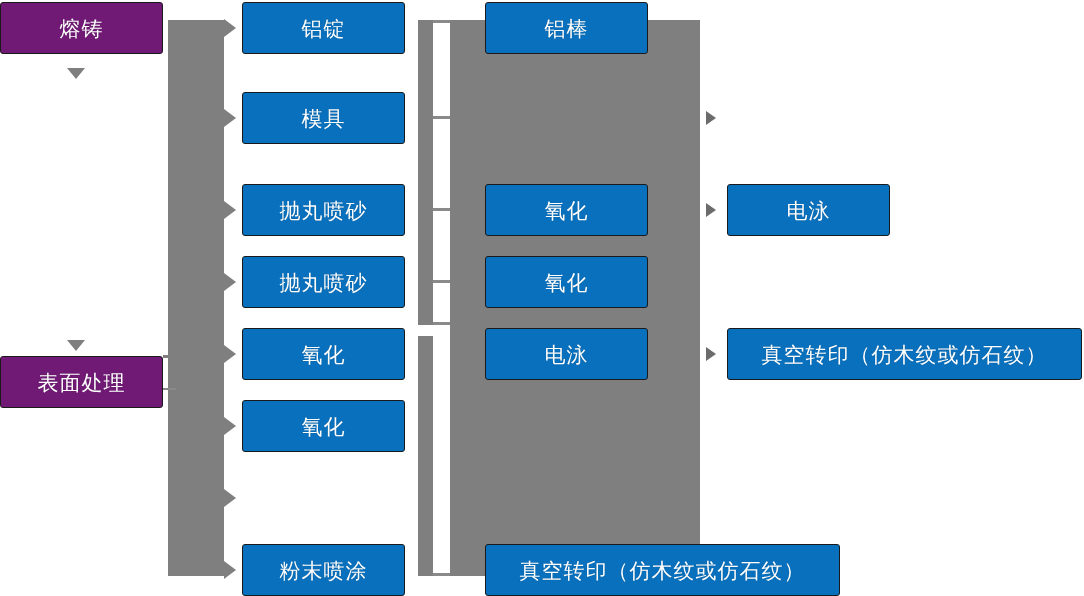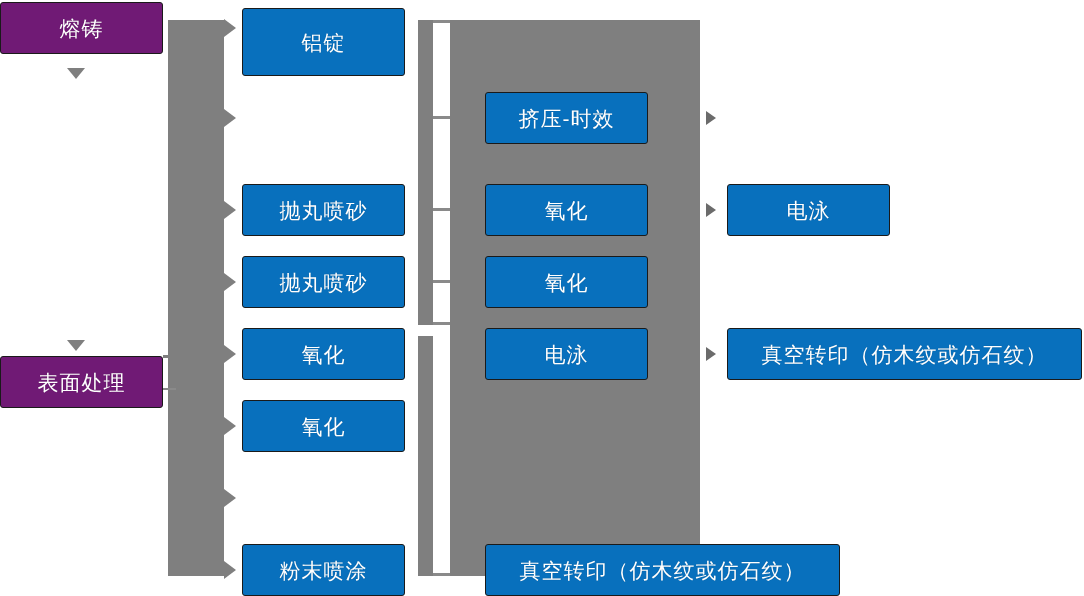--- a/index.html
+++ b/index.html
@@ -59,41 +59,44 @@
   <div class="arrow-dark" style="left:706px;top:203px;"></div>
   <div class="arrow-dark" style="left:706px;top:347px;"></div>
 
   <div class="box dark" style="left:0px;top:2px;width:163px;height:52px;">
     <span class="txt">熔铸</span>
   </div>
   <div class="box dark" style="left:0px;top:356px;width:163px;height:52px;">
     <span class="txt">表面处理</span>
   </div>
 
-  <div class="box light" style="left:242px;top:8px;width:163px;height:68px;">
+  <div class="box light" style="left:242px;top:2px;width:163px;height:52px;">
     <span class="txt">铝锭</span>
+  </div>
+  <div class="box light" style="left:242px;top:92px;width:163px;height:52px;">
+    <span class="txt">模具</span>
   </div>
   <div class="box light" style="left:242px;top:184px;width:163px;height:52px;">
     <span class="txt">抛丸喷砂</span>
   </div>
   <div class="box light" style="left:242px;top:256px;width:163px;height:52px;">
     <span class="txt">抛丸喷砂</span>
   </div>
   <div class="box light" style="left:242px;top:328px;width:163px;height:52px;">
     <span class="txt">氧化</span>
   </div>
   <div class="box light" style="left:242px;top:400px;width:163px;height:52px;">
     <span class="txt">氧化</span>
   </div>
   <div class="box light" style="left:242px;top:544px;width:163px;height:52px;">
     <span class="txt">粉末喷涂</span>
   </div>
 
-  <div class="box light" style="left:485px;top:92px;width:163px;height:52px;">
-    <span class="txt">挤压-时效</span>
+  <div class="box light" style="left:485px;top:2px;width:163px;height:52px;">
+    <span class="txt">铝棒</span>
   </div>
   <div class="box light" style="left:485px;top:184px;width:163px;height:52px;">
     <span class="txt">氧化</span>
   </div>
   <div class="box light" style="left:485px;top:256px;width:163px;height:52px;">
     <span class="txt">氧化</span>
   </div>
   <div class="box light" style="left:485px;top:328px;width:163px;height:52px;">
     <span class="txt">电泳</span>
   </div>

